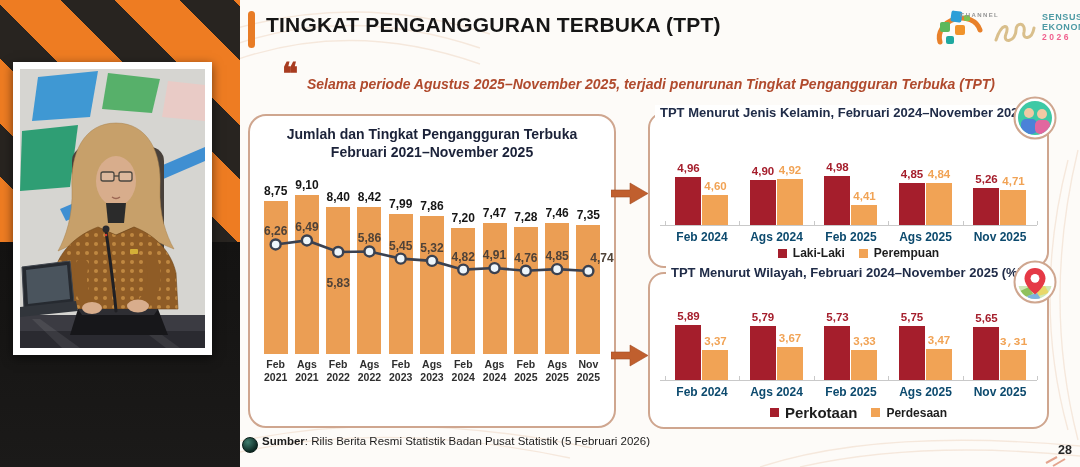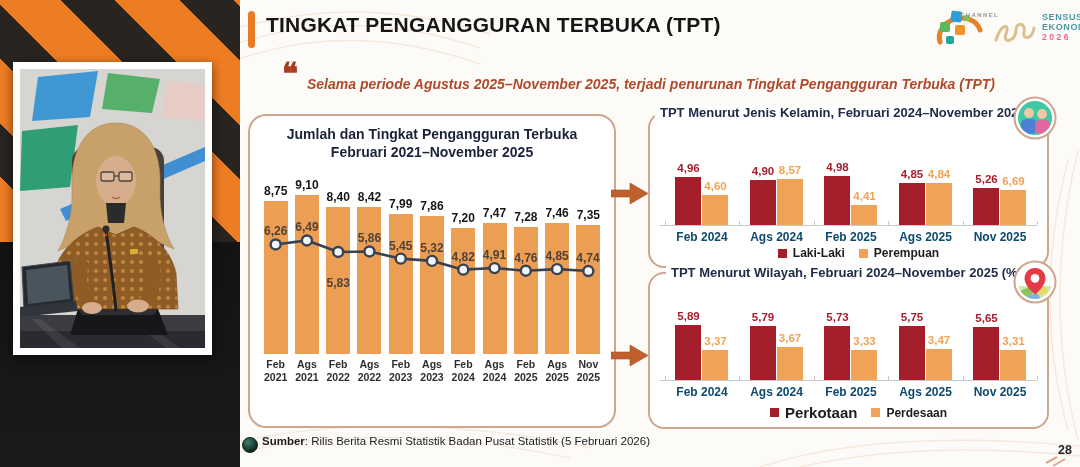--- a/index.html
+++ b/index.html
@@ -242,21 +242,21 @@
           <div class="tpt-label" style="left: -4.36364px; top: 56.45px; width: 40px;">6,26</div>
           <div class="tpt-label" style="left: 26.9091px; top: 52.425px; width: 40px;">6,49</div>
           <div class="tpt-label" style="left: 58.1818px; top: 63.975px; width: 40px; margin-top: 44px;">5,83</div>
           <div class="tpt-label" style="left: 89.4545px; top: 63.45px; width: 40px;">5,86</div>
           <div class="tpt-label" style="left: 120.727px; top: 70.625px; width: 40px;">5,45</div>
           <div class="tpt-label" style="left: 152px; top: 72.9px; width: 40px;">5,32</div>
           <div class="tpt-label" style="left: 183.273px; top: 81.65px; width: 40px;">4,82</div>
           <div class="tpt-label" style="left: 214.545px; top: 80.075px; width: 40px;">4,91</div>
           <div class="tpt-label" style="left: 245.818px; top: 82.7px; width: 40px;">4,76</div>
           <div class="tpt-label" style="left: 277.091px; top: 81.125px; width: 40px;">4,85</div>
-          <div class="tpt-label" style="left: 308px; top: 83.05px; width: 40px;">4,74</div>
+          <div class="tpt-label" style="left: 322px; top: 83.05px; width: 40px;">4,74</div>
         </div>
     </div>
 
     <svg id="arrow-1" class="arrow" viewBox="0 0 38 23">
       <polygon points="0,8 19,8 19,1 37,11.5 19,22 19,15 0,15" fill="#c05f2e" stroke="#a34d24" stroke-width="0.6"></polygon>
     </svg>
     <svg id="arrow-2" class="arrow" viewBox="0 0 38 23">
       <polygon points="0,8 19,8 19,1 37,11.5 19,22 19,15 0,15" fill="#c05f2e" stroke="#a34d24" stroke-width="0.6"></polygon>
     </svg>
 
@@ -284,36 +284,36 @@
           <div class="tick" style="left: 304.75px; top: 77px;"></div>
           <div class="tick" style="left: 379.25px; top: 77px;"></div>
           <div class="bar" style="left: 17px; top: 33px; width: 26px; height: 48px; background: rgb(165, 30, 44);"></div>
           <div class="gbar-label" style="left: 8.5px; top: 18px; width: 44px; color: rgb(165, 30, 44);">4,96</div>
           <div class="bar" style="left: 44px; top: 51px; width: 26px; height: 30px; background: rgb(241, 163, 85);"></div>
           <div class="gbar-label" style="left: 35.5px; top: 36px; width: 44px; color: rgb(241, 163, 85);">4,60</div>
           <div class="gxlabel" style="left: 6.75px; top: 86px; width: 74.5px;">Feb 2024</div>
           <div class="bar" style="left: 91.5px; top: 36px; width: 26px; height: 45px; background: rgb(165, 30, 44);"></div>
           <div class="gbar-label" style="left: 83px; top: 21px; width: 44px; color: rgb(165, 30, 44);">4,90</div>
           <div class="bar" style="left: 118.5px; top: 35px; width: 26px; height: 46px; background: rgb(241, 163, 85);"></div>
-          <div class="gbar-label" style="left: 110px; top: 20px; width: 44px; color: rgb(241, 163, 85);">8,57</div>
+          <div class="gbar-label" style="left: 110px; top: 20px; width: 44px; color: rgb(241, 163, 85);">4,92</div>
           <div class="gxlabel" style="left: 81.25px; top: 86px; width: 74.5px;">Ags 2024</div>
           <div class="bar" style="left: 166px; top: 32px; width: 26px; height: 49px; background: rgb(165, 30, 44);"></div>
           <div class="gbar-label" style="left: 157.5px; top: 17px; width: 44px; color: rgb(165, 30, 44);">4,98</div>
           <div class="bar" style="left: 193px; top: 60.5px; width: 26px; height: 20.5px; background: rgb(241, 163, 85);"></div>
           <div class="gbar-label" style="left: 184.5px; top: 45.5px; width: 44px; color: rgb(241, 163, 85);">4,41</div>
           <div class="gxlabel" style="left: 155.75px; top: 86px; width: 74.5px;">Feb 2025</div>
           <div class="bar" style="left: 240.5px; top: 38.5px; width: 26px; height: 42.5px; background: rgb(165, 30, 44);"></div>
           <div class="gbar-label" style="left: 232px; top: 23.5px; width: 44px; color: rgb(165, 30, 44);">4,85</div>
           <div class="bar" style="left: 267.5px; top: 39px; width: 26px; height: 42px; background: rgb(241, 163, 85);"></div>
           <div class="gbar-label" style="left: 259px; top: 24px; width: 44px; color: rgb(241, 163, 85);">4,84</div>
           <div class="gxlabel" style="left: 230.25px; top: 86px; width: 74.5px;">Ags 2025</div>
           <div class="bar" style="left: 315px; top: 43.5px; width: 26px; height: 37.5px; background: rgb(165, 30, 44);"></div>
           <div class="gbar-label" style="left: 306.5px; top: 28.5px; width: 44px; color: rgb(165, 30, 44);">5,26</div>
           <div class="bar" style="left: 342px; top: 45.5px; width: 26px; height: 35.5px; background: rgb(241, 163, 85);"></div>
-          <div class="gbar-label" style="left: 333.5px; top: 30.5px; width: 44px; color: rgb(241, 163, 85);">6,69</div>
+          <div class="gbar-label" style="left: 333.5px; top: 30.5px; width: 44px; color: rgb(241, 163, 85);">4,71</div>
           <div class="gxlabel" style="left: 304.75px; top: 86px; width: 74.5px;">Nov 2025</div>
         </div>
       <div id="legend-kelamin" class="legend glegend">
           <div class="legend-item" style="font-size: 12px;">
             <div class="sw-sq" style="background: rgb(165, 30, 44);"></div>
             <div>Laki-Laki</div>
           </div>
           <div class="legend-item" style="font-size: 12px;">
             <div class="sw-sq" style="background: rgb(241, 163, 85);"></div>
             <div>Perempuan</div>
@@ -361,21 +361,21 @@
           <div class="gbar-label" style="left: 184.5px; top: 31.003px; width: 44px; color: rgb(241, 163, 85);">3,33</div>
           <div class="gxlabel" style="left: 155.75px; top: 81px; width: 74.5px;">Feb 2025</div>
           <div class="bar" style="left: 240.5px; top: 22.045px; width: 26px; height: 53.955px; background: rgb(165, 30, 44);"></div>
           <div class="gbar-label" style="left: 232px; top: 7.045px; width: 44px; color: rgb(165, 30, 44);">5,75</div>
           <div class="bar" style="left: 267.5px; top: 44.617px; width: 26px; height: 31.383px; background: rgb(241, 163, 85);"></div>
           <div class="gbar-label" style="left: 259px; top: 29.617px; width: 44px; color: rgb(241, 163, 85);">3,47</div>
           <div class="gxlabel" style="left: 230.25px; top: 81px; width: 74.5px;">Ags 2025</div>
           <div class="bar" style="left: 315px; top: 23.035px; width: 26px; height: 52.965px; background: rgb(165, 30, 44);"></div>
           <div class="gbar-label" style="left: 306.5px; top: 8.035px; width: 44px; color: rgb(165, 30, 44);">5,65</div>
           <div class="bar" style="left: 342px; top: 46.201px; width: 26px; height: 29.799px; background: rgb(241, 163, 85);"></div>
-          <div class="gbar-label" style="left: 333.5px; top: 31.201px; width: 44px; color: rgb(241, 163, 85);">3,31</div>
+          <div class="gbar-label" style="left: 333.5px; top: 31.201px; width: 44px; color: rgb(241, 163, 85); font-family: Liberation Mono, monospace;">3,31</div>
           <div class="gxlabel" style="left: 304.75px; top: 81px; width: 74.5px;">Nov 2025</div>
         </div>
       <div id="legend-wilayah" class="legend glegend">
           <div class="legend-item" style="font-size: 15px;">
             <div class="sw-sq" style="background: rgb(165, 30, 44);"></div>
             <div>Perkotaan</div>
           </div>
           <div class="legend-item" style="font-size: 12px;">
             <div class="sw-sq" style="background: rgb(241, 163, 85);"></div>
             <div>Perdesaan</div>

